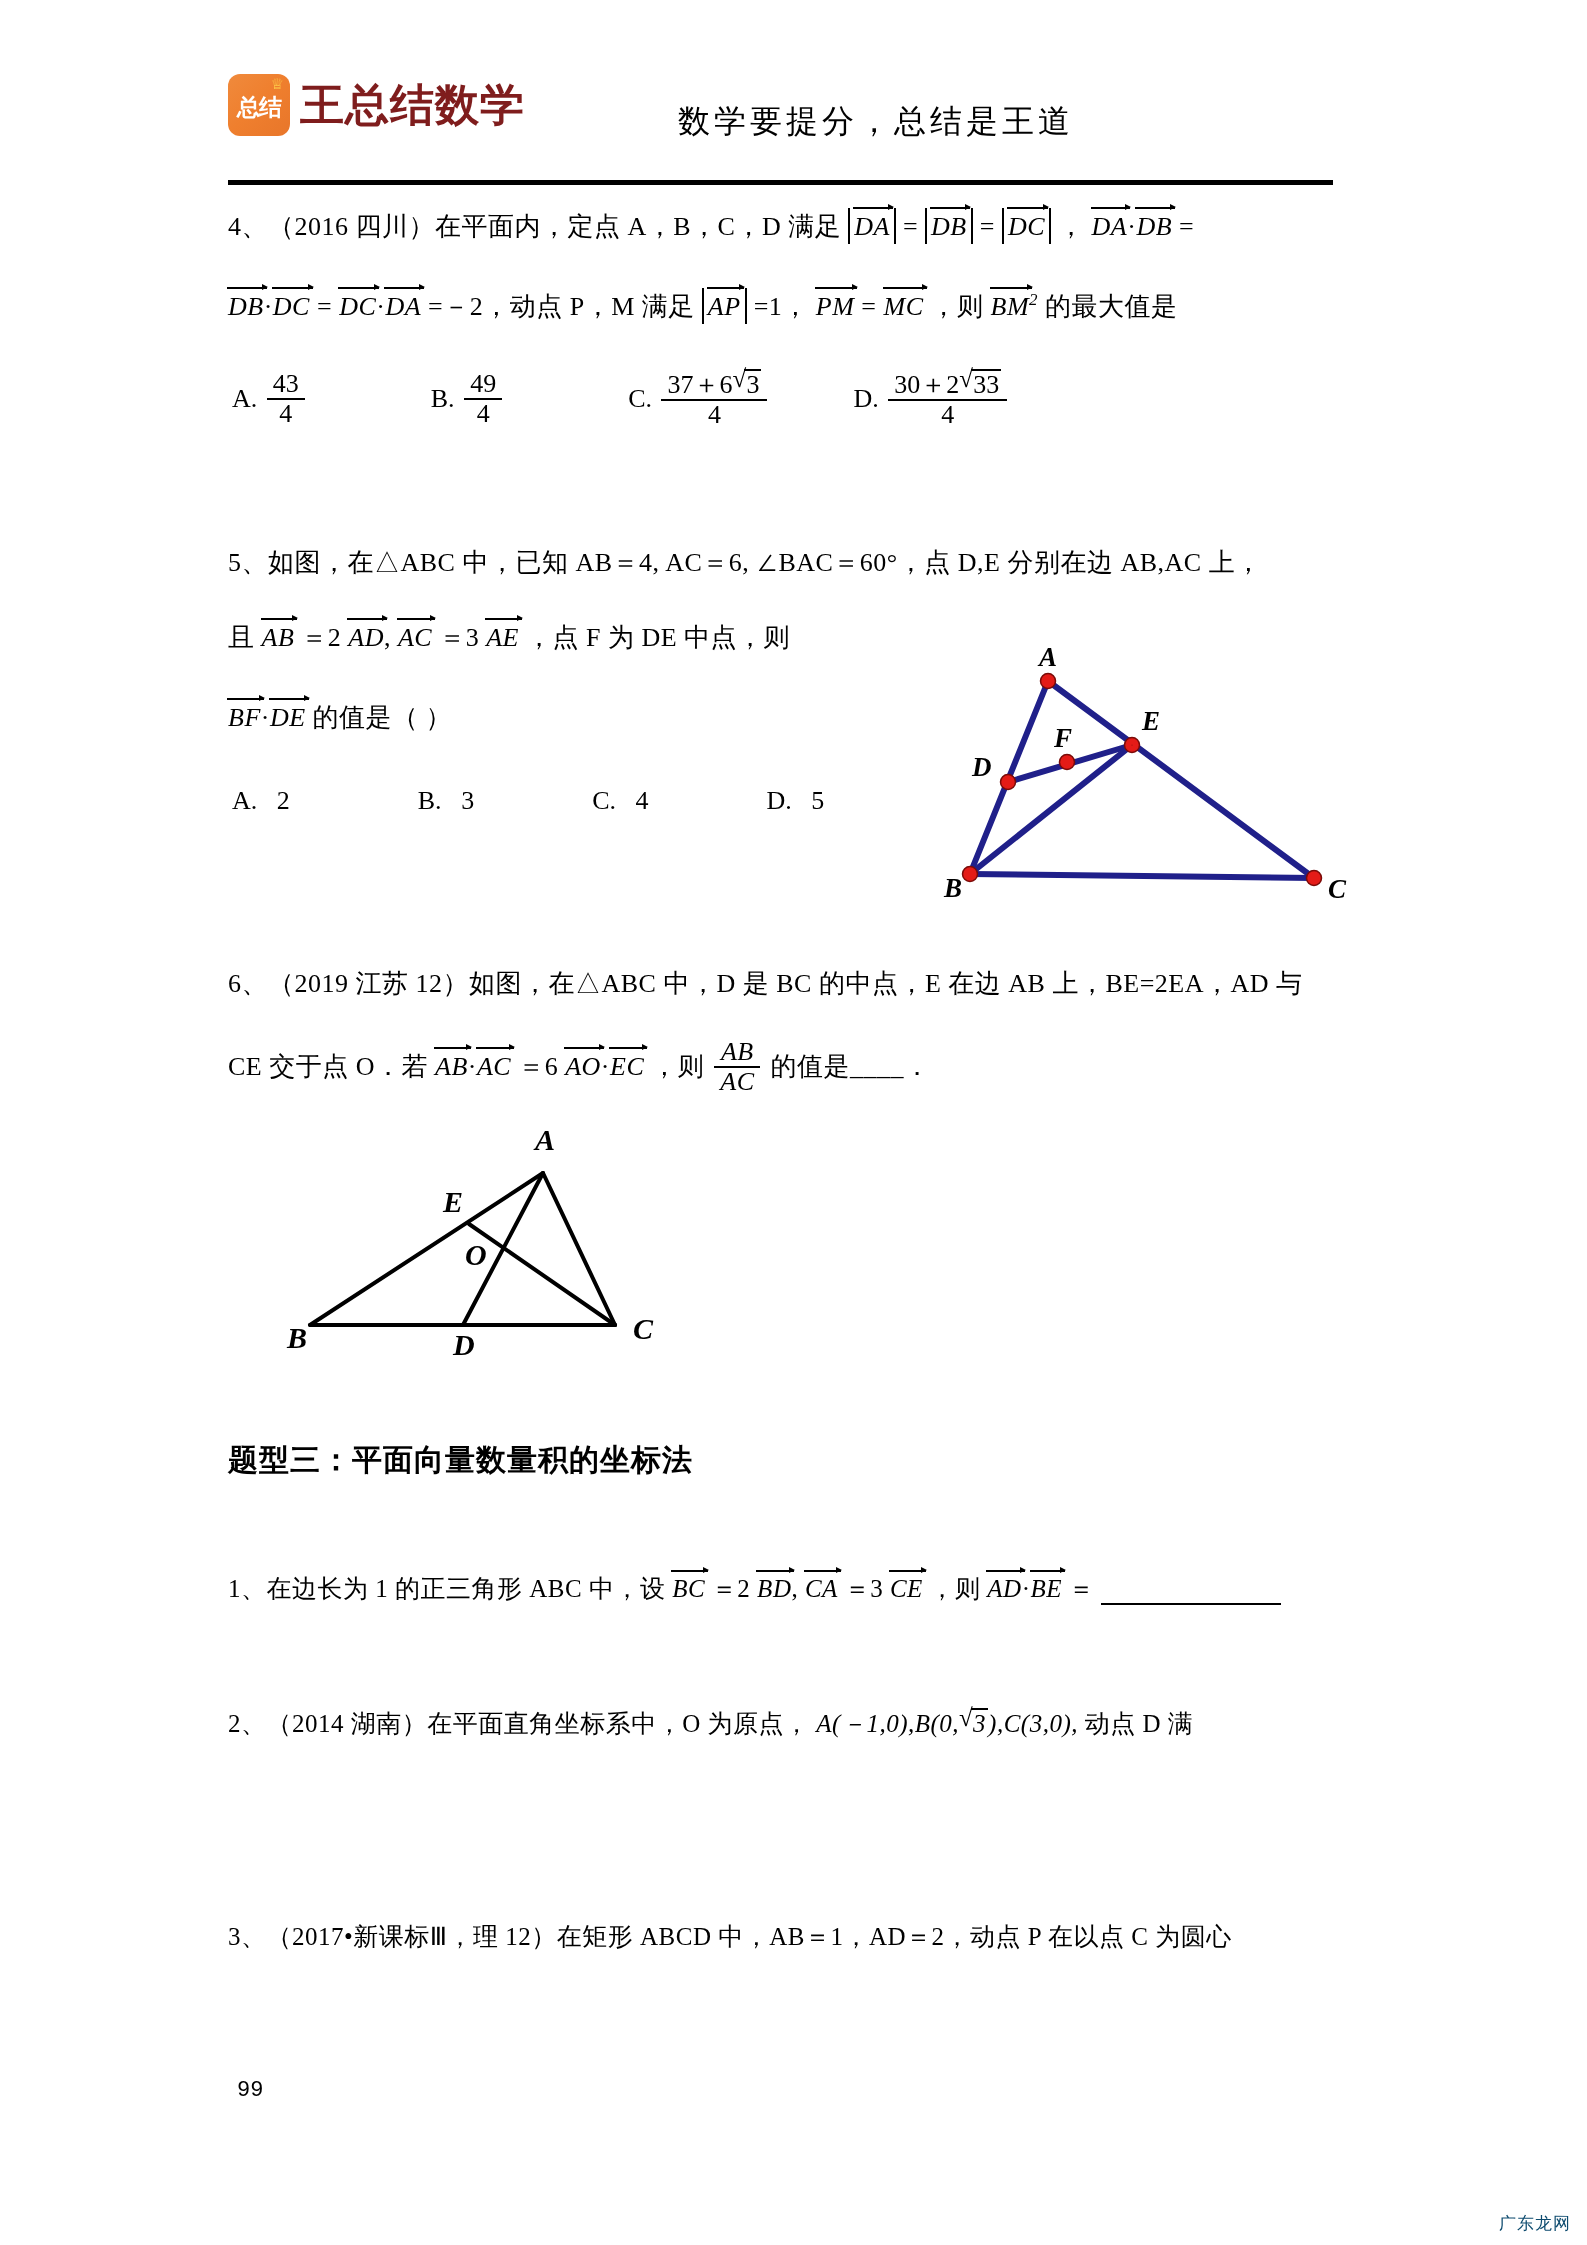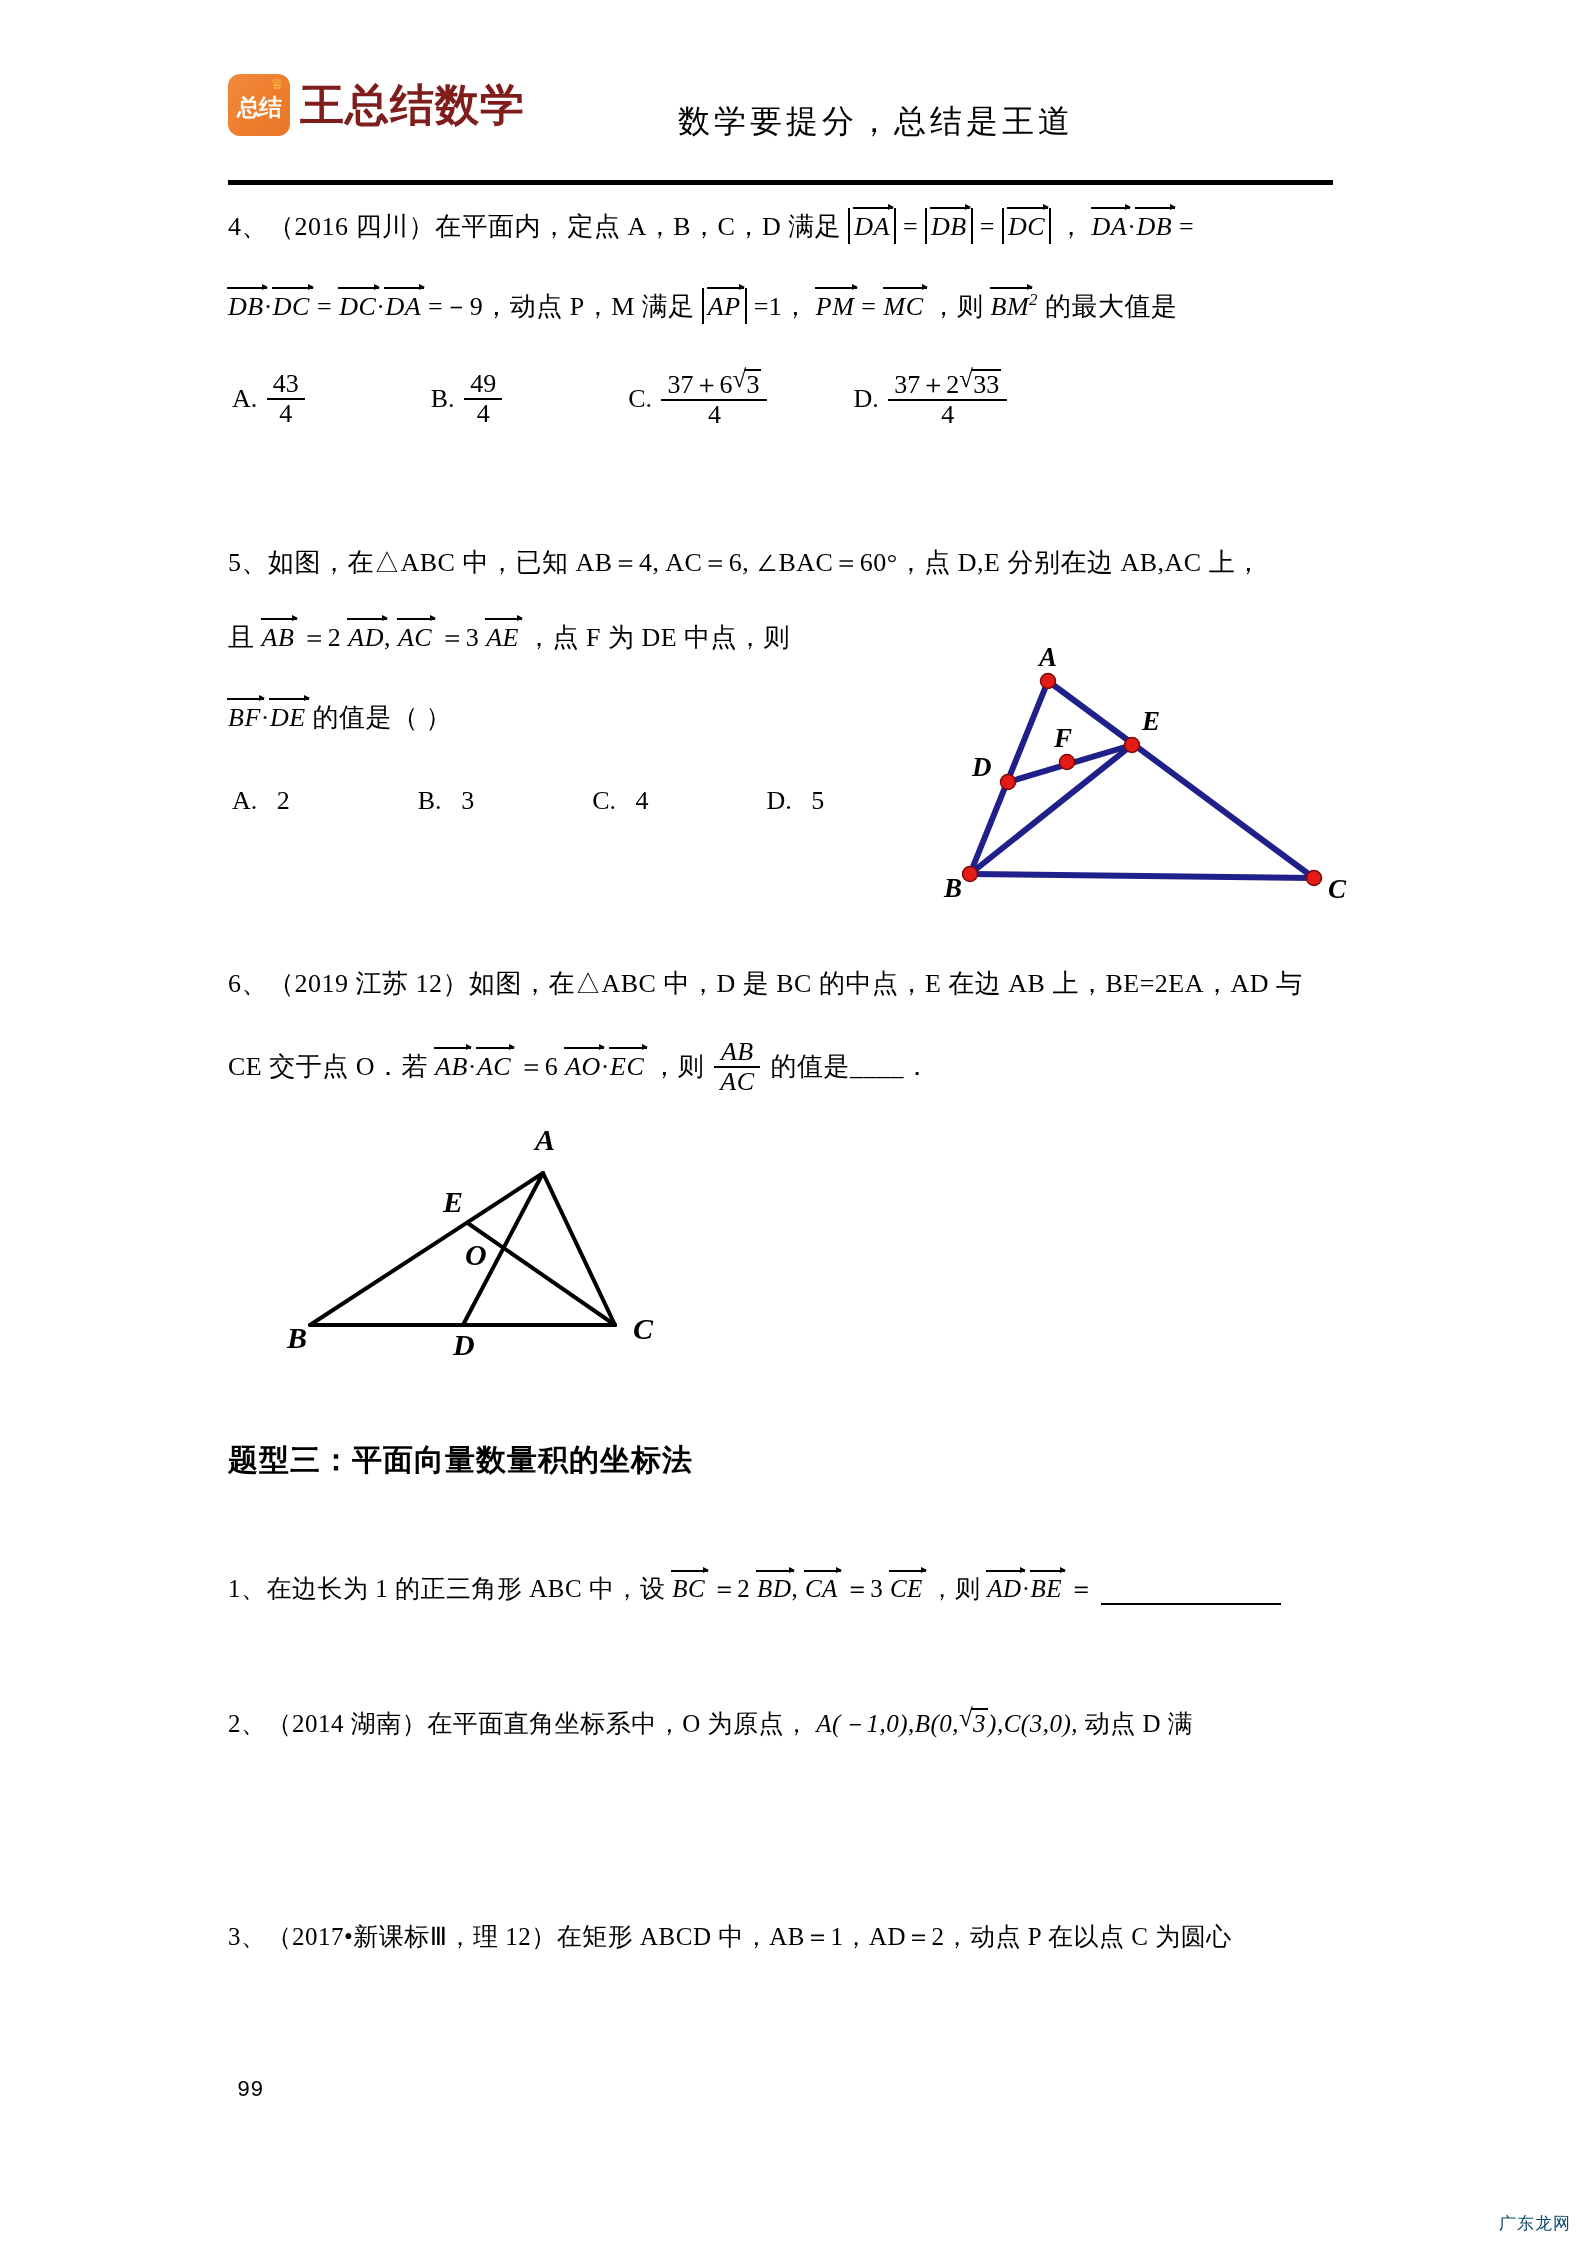--- a/index.html
+++ b/index.html
@@ -219,21 +219,21 @@
     <span class="abs"><span class="vec">DC</span></span>
     <span>，</span>
     <span class="vec">DA</span><span>·</span><span class="vec">DB</span>
     <span>=</span>
   </div>
 
   <div class="qline" style="left:228px; top:288px;">
     <span class="vec">DB</span><span>·</span><span class="vec">DC</span>
     <span>=</span>
     <span class="vec">DC</span><span>·</span><span class="vec">DA</span>
-    <span>=－9，动点 P，M 满足</span>
+    <span>=－2，动点 P，M 满足</span>
     <span class="abs"><span class="vec">AP</span></span>
     <span>=1，</span>
     <span class="vec">PM</span>
     <span>=</span>
     <span class="vec">MC</span>
     <span>，则</span>
     <span class="vec">BM</span><span class="sup">2</span>
     <span>的最大值是</span>
   </div>
 
@@ -252,21 +252,21 @@
       <span>C.</span>
       <span class="frac">
         <span class="num"><span>37＋6</span><span class="rad"><span class="radbody">3</span></span></span>
         <span class="den">4</span>
       </span>
     </span>
     <span style="display:inline-block;width:70px;"></span>
     <span class="choice">
       <span>D.</span>
       <span class="frac">
-        <span class="num"><span>37＋2</span><span class="rad"><span class="radbody">33</span></span></span>
+        <span class="num"><span>30＋2</span><span class="rad"><span class="radbody">33</span></span></span>
         <span class="den">4</span>
       </span>
     </span>
   </div>
 
   <div class="qline" style="left:228px; top:545px;">5、如图，在△ABC 中，已知 AB＝4, AC＝6, ∠BAC＝60°，点 D,E 分别在边 AB,AC 上，</div>
 
   <div class="qline" style="left:228px; top:620px;">
     <span>且</span>
     <span class="vec">AB</span>

